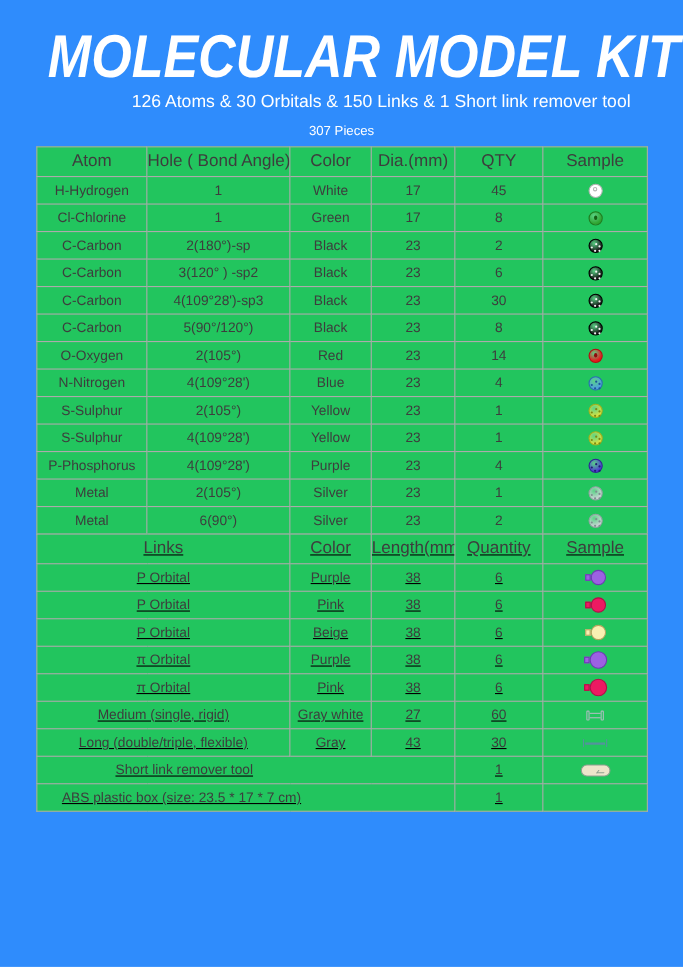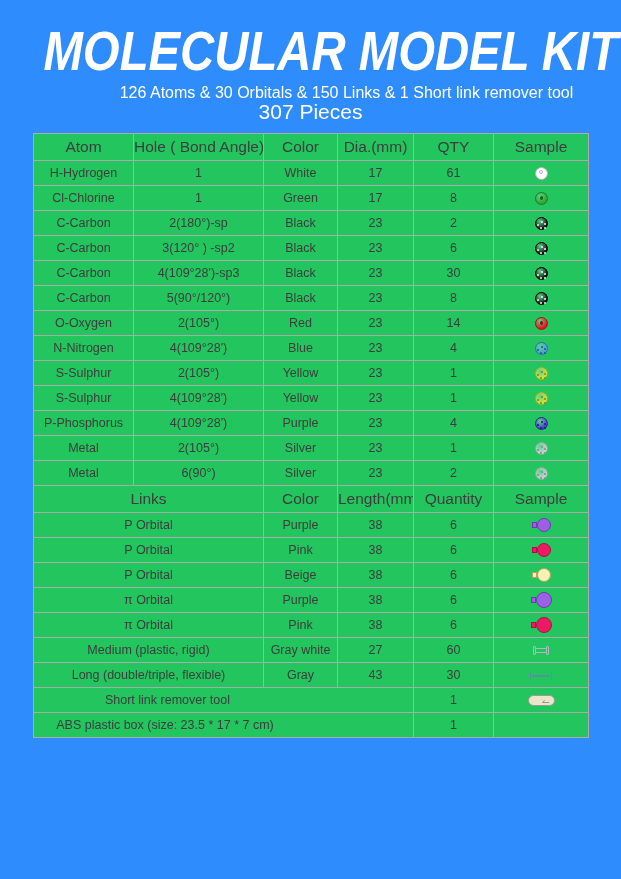--- a/index.html
+++ b/index.html
@@ -7,27 +7,27 @@
         font-family:"Liberation Sans",sans-serif;background:#2F8CFC;}
 
   
   .hdr{position:absolute;top:0;left:0;width:100%;text-align:center;color:#fff;}
   .title{position:absolute;top:24px;left:0;width:100%;margin:0;
          font-size:55px;line-height:1;font-weight:bold;font-style:italic;
          letter-spacing:0px;transform:scaleX(.86);transform-origin:center;
          white-space:nowrap;}
   .subtitle{position:absolute;top:84px;left:0;width:100%;margin:0;
             font-size:16px;font-weight:normal;padding-left:36px;}
-  .pieces{position:absolute;top:100px;left:0;width:100%;margin:0;
-          font-size:21px;font-weight:normal;}
+  .pieces{position:absolute;top:112px;left:0;width:100%;margin:0;
+          font-size:12px;font-weight:normal;}
 
   
   .panel{position:absolute;left:33px;top:133px;width:555px;}
   table{border-collapse:collapse;table-layout:fixed;width:555px;background:#22c55e;}
-  table.links{margin-top:-1px;}
+  table.links{margin-top:-1px;text-decoration:underline;}
   th,td{border:1px solid #ababab;text-align:center;vertical-align:middle;
         color:#3d3d3d;padding:0;overflow:hidden;white-space:nowrap;}
   th{height:26px;font-size:15.5px;font-weight:normal;}
   td{height:24px;font-size:12.5px;}
   col.c1{width:100px;} col.c2{width:130px;} col.c3{width:74px;}
   col.c4{width:76px;} col.c5{width:80px;} col.c6{width:95px;}
   tr.m1 td.c-name{padding-right:112px;}
   tr.m2 td.c-name{padding-right:117px;}
 
   
@@ -104,21 +104,21 @@
           <th>QTY</th>
           <th>Sample</th>
         </tr>
       </thead>
       <tbody id="atoms-body">
           <tr>
     <td class="c-atom">H-Hydrogen</td>
     <td class="c-hole">1</td>
     <td class="c-color">White</td>
     <td class="c-dia">17</td>
-    <td class="c-qty">61</td>
+    <td class="c-qty">45</td>
     <td class="c-sample"><span class="sample-icon s-ball v-ring" style="--f: #FFFFFF; --o: #B3B3B3;"></span></td>
   </tr>
           <tr>
     <td class="c-atom">Cl-Chlorine</td>
     <td class="c-hole">1</td>
     <td class="c-color">Green</td>
     <td class="c-dia">17</td>
     <td class="c-qty">8</td>
     <td class="c-sample"><span class="sample-icon s-ball v-solid" style="--f: #2FA32E; --o: #1F7D20; --d: #156015;"></span></td>
   </tr>
@@ -261,21 +261,21 @@
     <td class="c-sample"><span class="sample-icon s-balloon sz-pi" style="--f: #9C61E2; --o: #6E39B5;"></span></td>
   </tr>
           <tr>
     <td colspan="2" class="c-name">π Orbital</td>
     <td class="c-color">Pink</td>
     <td class="c-len">38</td>
     <td class="c-qty">6</td>
     <td class="c-sample"><span class="sample-icon s-balloon sz-pi" style="--f: #EC1A62; --o: #B30E48;"></span></td>
   </tr>
           <tr>
-    <td colspan="2" class="c-name">Medium (plastic, rigid)</td>
+    <td colspan="2" class="c-name">Medium (single, rigid)</td>
     <td class="c-color">Gray white</td>
     <td class="c-len">27</td>
     <td class="c-qty">60</td>
     <td class="c-sample"><span class="sample-icon s-link-medium" style="--o: #A9BDBD;"></span></td>
   </tr>
           <tr>
     <td colspan="2" class="c-name">Long (double/triple, flexible)</td>
     <td class="c-color">Gray</td>
     <td class="c-len">43</td>
     <td class="c-qty">30</td>

